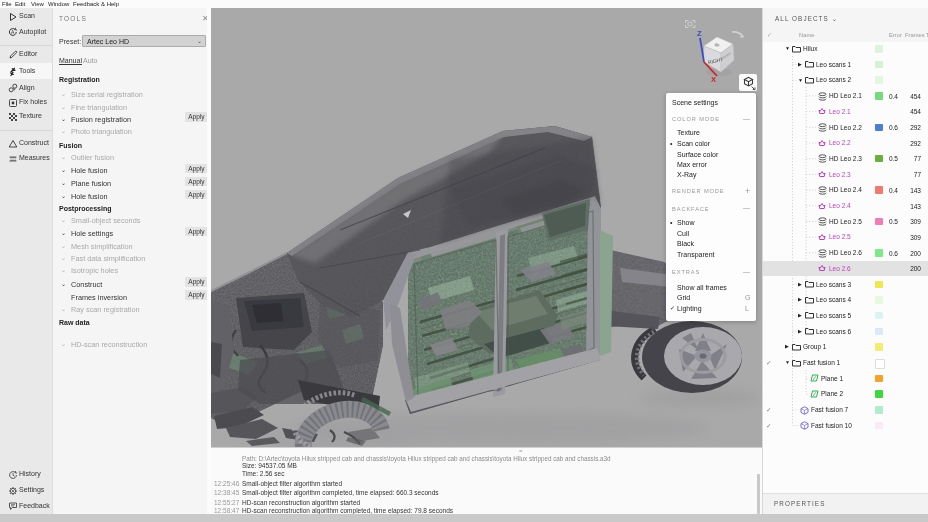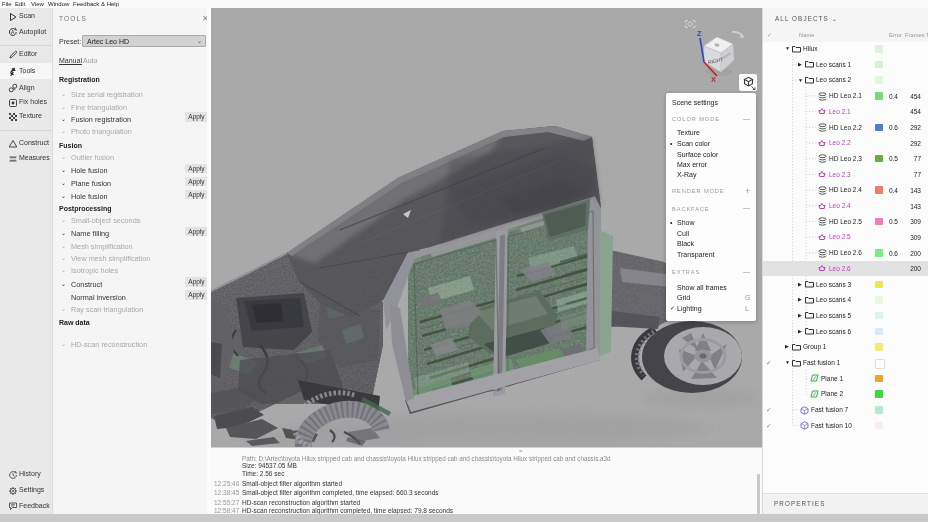--- a/index.html
+++ b/index.html
@@ -224,47 +224,47 @@
       <span class="applybtn">Apply</span>
     </div>
 
   <div class="tp-sec" style="top:196.5px">Postprocessing</div>
   <div class="tp-item gray" style="top:207.5px">
       <span class="car">⌄</span>
       <span class="txt">Small-object seconds</span>
     </div>
   <div class="tp-item" style="top:221px">
       <span class="car">⌄</span>
-      <span class="txt">Name filling</span>
+      <span class="txt">Hole settings</span>
       <span class="applybtn">Apply</span>
     </div>
   <div class="tp-item gray" style="top:234px">
       <span class="car">⌄</span>
       <span class="txt">Mesh simplification</span>
     </div>
   <div class="tp-item gray" style="top:246px">
       <span class="car">⌄</span>
-      <span class="txt">View mesh simplification</span>
+      <span class="txt">Fast data simplification</span>
     </div>
   <div class="tp-item gray" style="top:258px">
       <span class="car">⌄</span>
       <span class="txt">Isotropic holes</span>
     </div>
   <div class="tp-item" style="top:271.5px">
       <span class="car">⌄</span>
       <span class="txt">Construct</span>
       <span class="applybtn">Apply</span>
     </div>
   <div class="tp-item" style="top:284.5px">
-      <span class="txt">Normal inversion</span>
+      <span class="txt">Frames inversion</span>
       <span class="applybtn">Apply</span>
     </div>
   <div class="tp-item gray" style="top:296.5px">
       <span class="car">⌄</span>
-      <span class="txt">Ray scan triangulation</span>
+      <span class="txt">Ray scan registration</span>
     </div>
 
   <div class="tp-sec" style="top:311px">Raw data</div>
   <div class="tp-item gray" style="top:332px">
       <span class="car">⌄</span>
       <span class="txt">HD-scan reconstruction</span>
     </div>
 </div>
 
 <div class="abs" style="left:207px;top:8px;width:4px;height:506px;background:#fcfcfc;"></div>

